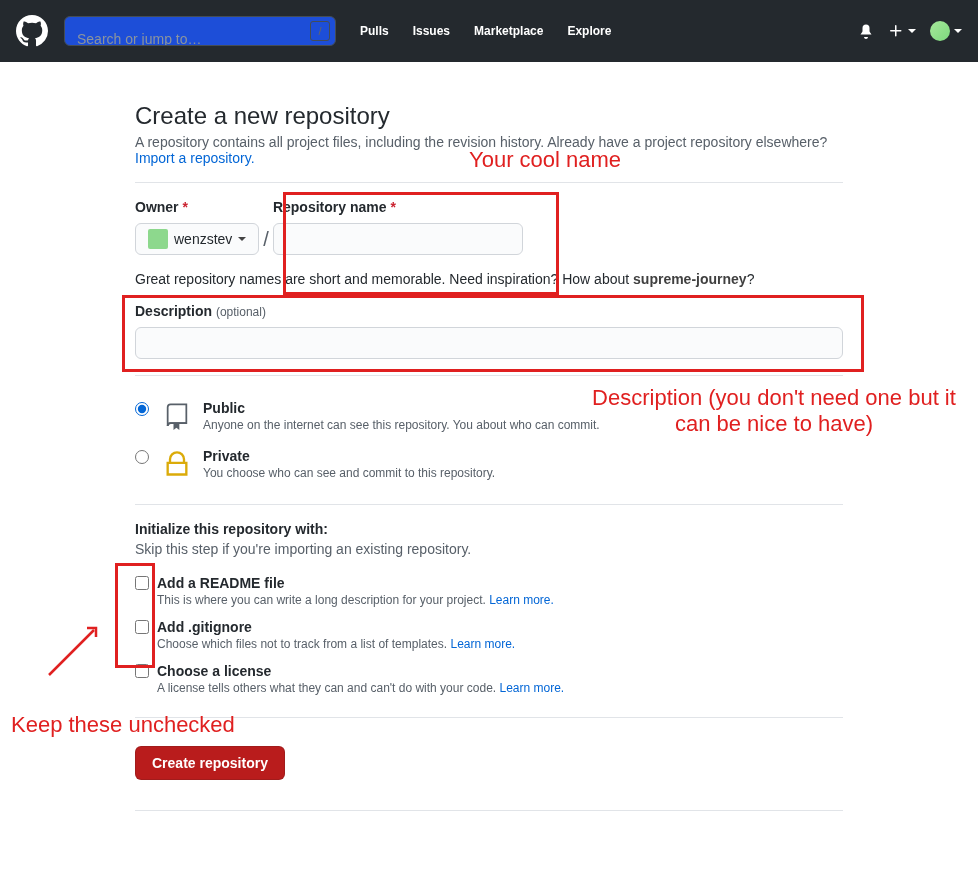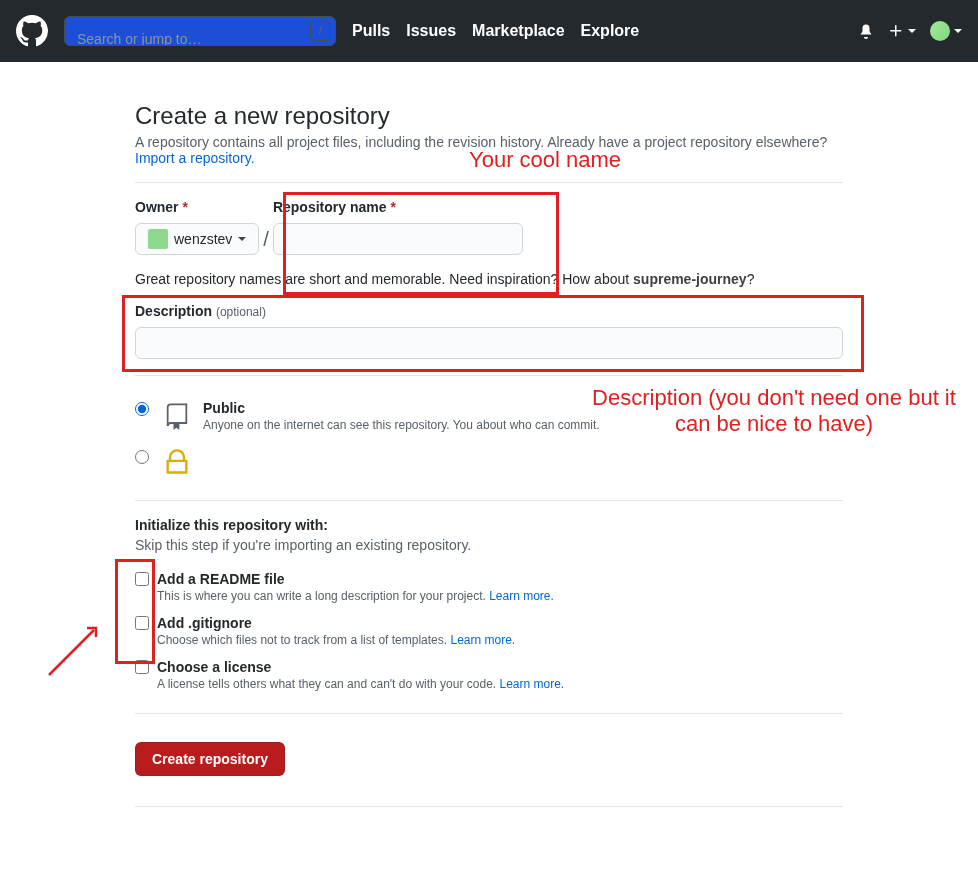--- a/index.html
+++ b/index.html
@@ -6,21 +6,21 @@
     body { font-family: -apple-system, BlinkMacSystemFont, "Segoe UI", Helvetica, Arial, sans-serif; font-size: 14px; color: #24292e; background: #fff; width: 978px; }
     
     
     .header { background: #24292e; height: 62px; display: flex; align-items: center; padding: 0 16px; color: #fff; }
     .logo { width: 32px; height: 32px; fill: #fff; margin-right: 16px; cursor: pointer; }
     .search-box { position: relative; width: 272px; margin-right: 16px; }
     .search-input { width: 100%; height: 30px; background: #1d4ed8; border: 1px solid #444d56; border-radius: 6px; padding: 16px 30px 0 12px; color: #ccc; font-size: 14px; outline: none; }
     .search-input::placeholder { color: #8b949e; }
     .slash-key { position: absolute; right: 6px; top: 5px; width: 20px; height: 20px; border: 1px solid #444d56; border-radius: 3px; display: flex; align-items: center; justify-content: center; color: #666; font-size: 11px; }
     .nav-links { display: flex; gap: 16px; }
-    .nav-link { color: #fff; font-weight: 600; font-size: 16px; cursor: pointer; }
+    .nav-link { color: #fff; font-weight: 600; font-size: 12px; cursor: pointer; margin-left: 8px; }
     .header-right { margin-left: auto; display: flex; align-items: center; gap: 14px; }
     .header-icon { width: 16px; height: 16px; fill: #fff; cursor: pointer; }
     .plus-caret { display: flex; align-items: center; cursor: pointer; }
     .caret { width: 0; height: 0; border-left: 4px solid transparent; border-right: 4px solid transparent; border-top: 4px solid #fff; margin-left: 4px; }
     .avatar { width: 20px; height: 20px; border-radius: 50%; background: linear-gradient(135deg, #a6e89a, #7dd87d); cursor: pointer; }
     .avatar-wrap { display:flex; align-items:center; cursor:pointer; }
     
     
     .main { max-width: 740px; margin: 0 auto; padding: 40px 16px; }
     h1 { font-size: 24px; font-weight: 400; margin-bottom: 4px; }
@@ -168,20 +168,24 @@
     <div class="vis-body">
       <div class="vis-title">Public</div>
       <div class="vis-desc">Anyone on the internet can see this repository. You about who can commit.</div>
     </div>
   </div>
   <div class="radio-row">
     <input type="radio" name="vis" style="">
     <svg class="vis-icon" viewBox="0 0 24 24">
         <path fill="none" stroke="#dbab09" stroke-width="2" d="M6 11V8a6 6 0 0112 0v3M4 11h16v10H4z"></path>
       </svg>
+    <div class="vis-body">
+      <div class="vis-title">Private</div>
+      <div class="vis-desc">You choose who can see and commit to this repository.</div>
+    </div>
   </div>
 
   <hr>
 
   <div class="init-title">Initialize this repository with:</div>
   <div class="init-skip">Skip this step if you're importing an existing repository.</div>
   
   <div style="position:relative;">
     <div class="check-row">
       <div class="check-head">
@@ -211,19 +215,20 @@
       </div>
     </div>
 
     <div class="anno-box" style="left:-20px; top:-6px; width:40px; height:105px;"></div>
   </div>
 
   <svg class="arrow-svg" style="left:-80px; top:558px;" width="70" height="70">
       <path d="M10 55 L55 10" stroke="#e02020" stroke-width="2.5" fill="none"></path>
       <path d="M48 8 L57 8 L57 17" stroke="#e02020" stroke-width="2.5" fill="none"></path>
     </svg>
+  <div class="anno-text" style="left:-108px; top:650px;">Keep these unchecked</div>
 
   <hr>
 
   <button class="submit-btn">Create repository</button>
 
   <div class="footer-hr"></div>
 </div>
 
 </body></html>

